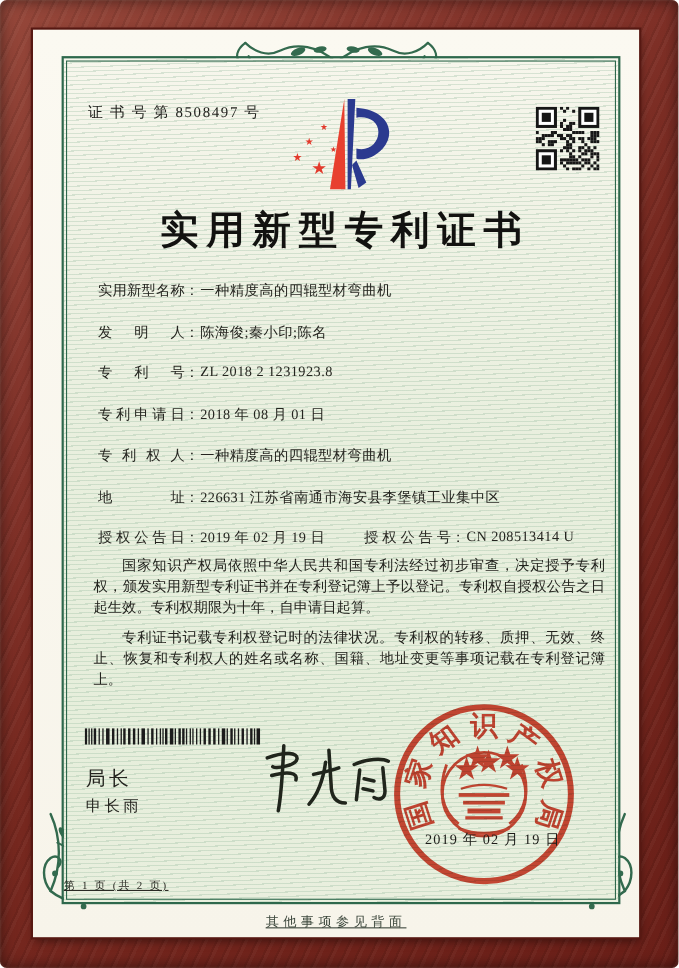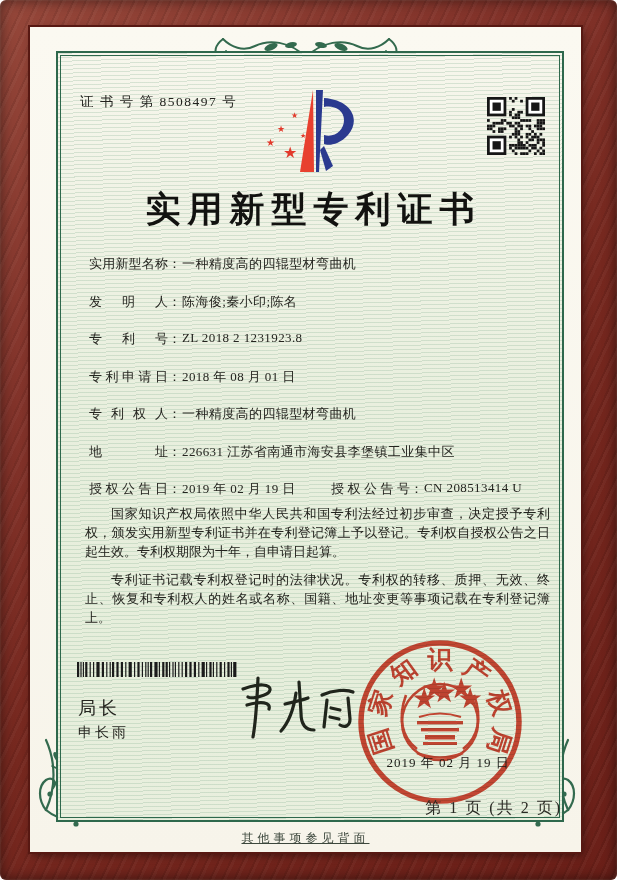--- a/index.html
+++ b/index.html
@@ -66,22 +66,22 @@
 
   .signer-title { left:20px; top:643px; font-size:18px; letter-spacing:3px; }
   .signer-name  { left:20px; top:671px; font-size:14px; letter-spacing:3px; }
   .signature { left:163px; top:620px; width:145px; height:78px; }
 
   .seal { left:295px; top:582px; width:174px; height:174px; opacity:0.92; mix-blend-mode:multiply; }
   .seal text { font-size:25px; font-weight:bold; fill:#cf3726; font-family:"Liberation Serif",serif; }
   .seal-date { left:300px; top:701px; width:180px; text-align:center; font-size:13px;
                letter-spacing:1px; color:#1c1c18; z-index:5; }
 
-  .page-footer { left:0; right:0; top:745px; text-align:right; font-size:16px;
-                 letter-spacing:2px; color:#2a2a24; }
+  .page-footer { left:0; right:0; top:745px; text-align:left; font-size:10px;
+                 letter-spacing:2px; color:#2a2a24;text-decoration:underline; }
 
   .back-note { position:absolute; left:0; right:0; bottom:5px; text-align:center;
                font-size:12px; letter-spacing:4px; color:#3c473c;text-decoration:underline; }
 
   
   .flourish-top { position:absolute; left:50%; margin-left:-105px; top:6px; width:210px; height:46px; }
   .flourish-bl  { position:absolute; left:6px;  bottom:20px; width:88px; height:96px; }
   .flourish-br  { position:absolute; right:3px; bottom:20px; width:88px; height:96px; transform:scaleX(-1); }
 </style>
 </head>

